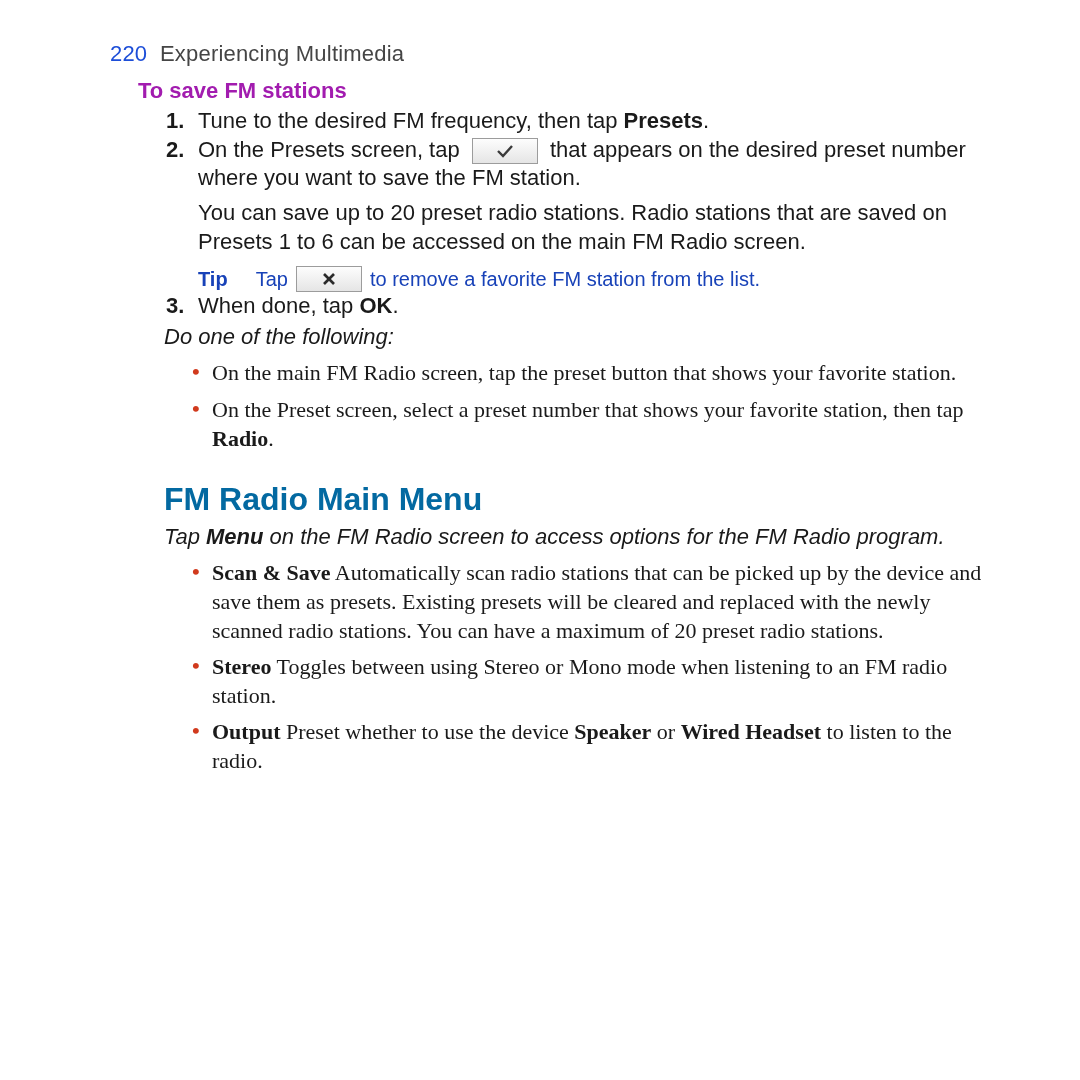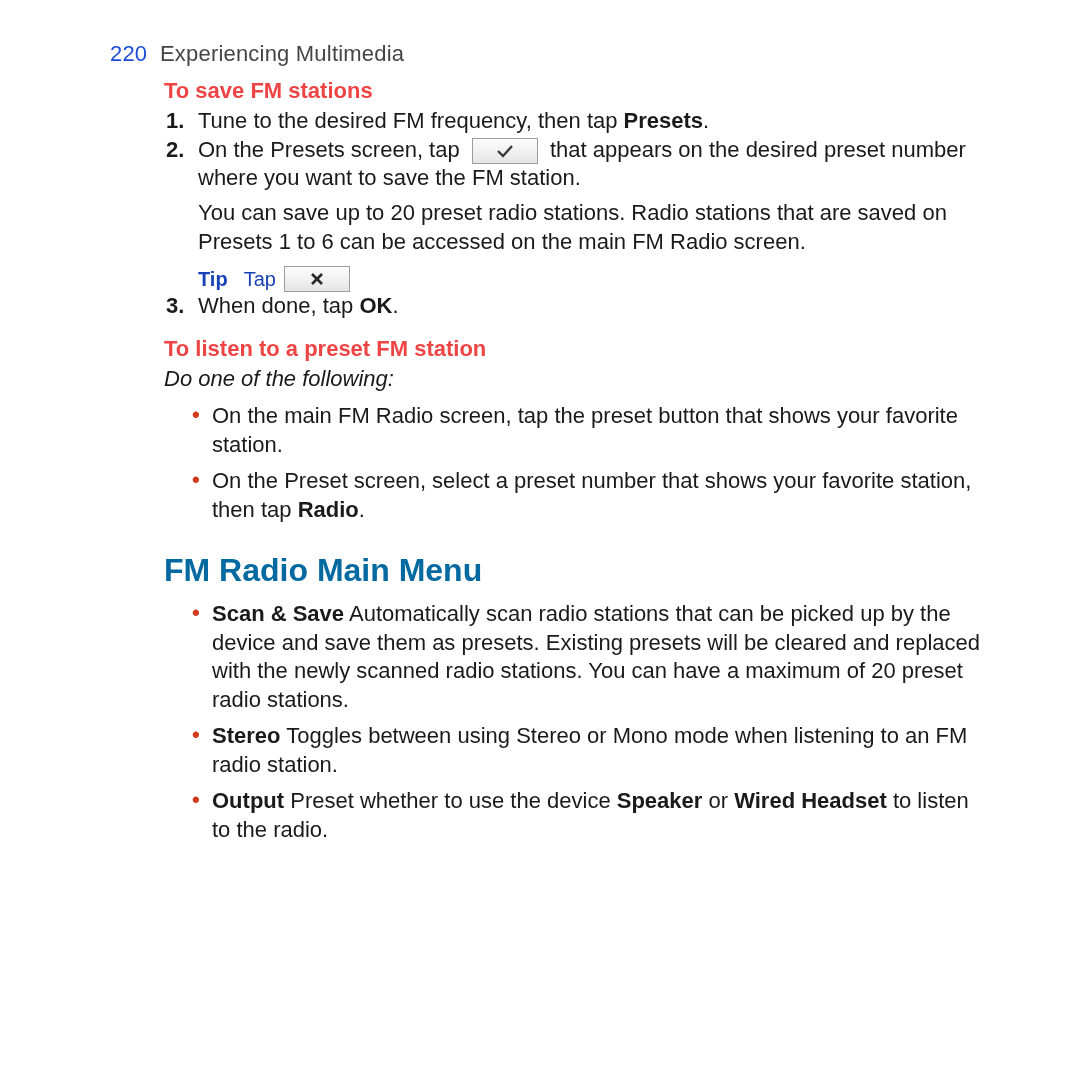--- a/index.html
+++ b/index.html
@@ -17,24 +17,24 @@
     padding: 40px 90px 40px 110px;
   }
   .page-header {
     font-size: 22px;
     color: #454545;
     letter-spacing: 0.2px;
     margin-bottom: 8px;
   }
   .page-num { color: #1d4ed8; }
   .sub-heading {
-    color: #ef4444;
+    color: #a21caf;
     font-weight: 700;
     font-size: 22px;
-    margin-left: 54px;
+    margin-left: 28px;
     margin-top: 4px;
     margin-bottom: 2px;
   }
   ol.steps {
     margin: 0 0 0 54px;
     padding: 0 0 0 30px;
     list-style: none;
     counter-reset: step;
   }
   ol.steps > li {
@@ -52,21 +52,21 @@
     color: #1a1a1a;
   }
   .para-in-step {
     margin-top: 6px;
   }
   .tip-row {
     color: #1842b8;
     margin-top: 10px;
     display: flex;
     align-items: center;
-    gap: 16px;
+    gap: 28px;
     flex-wrap: nowrap;
     font-size: 20px;
   }
   .tip-label { font-weight: 700; }
   .tip-body { display: inline-flex; align-items: center; gap: 8px; white-space: nowrap; }
   .icon-btn {
     display: inline-flex;
     align-items: center;
     justify-content: center;
     width: 66px;
@@ -84,20 +84,21 @@
     font-style: italic;
   }
   ul.bullets {
     margin: 2px 0 0 76px;
     padding: 0 0 0 26px;
     list-style: none;
   }
   ul.bullets > li {
     position: relative;
     margin-top: 8px;
+    font-family: Liberation Serif, serif;
   }
   ul.bullets > li::before {
     content: "•";
     position: absolute;
     left: -20px;
     top: 0;
     color: #d13a1d;
     font-weight: 700;
     font-size: 22px;
     line-height: 1.2;
@@ -138,38 +139,41 @@
       <div class="tip-row">
         <span class="tip-label">Tip</span>
         <span class="tip-body">
           <span>Tap </span>
           <span class="icon-btn">
             <svg width="14" height="14" viewBox="0 0 14 14">
                 <line x1="2" y1="2" x2="12" y2="12" stroke="#2a2a2a" stroke-width="2.6"></line>
                 <line x1="12" y1="2" x2="2" y2="12" stroke="#2a2a2a" stroke-width="2.6"></line>
               </svg>
           </span>
+          <span> to remove a favorite FM station from the list.</span>
         </span>
       </div>
     </li>
     <li>
       <span>When done, tap </span><b>OK</b><span>.</span>
     </li>
   </ol>
 
-  <div class="sub-heading" style="margin-top:14px;">To listen to a preset FM station</div>
   <div class="body-text">Do one of the following:</div>
   <ul class="bullets">
     <li>On the main FM Radio screen, tap the preset button that shows your favorite station.</li>
     <li>
       <span>On the Preset screen, select a preset number that shows your favorite station, then tap </span><b>Radio</b><span>.</span>
     </li>
   </ul>
 
   <h2 class="section-heading">FM Radio Main Menu</h2>
+  <div class="body-text">
+    <span>Tap </span><b>Menu</b><span> on the FM Radio screen to access options for the FM Radio program.</span>
+  </div>
   <ul class="bullets">
     <li>
       <b>Scan &amp; Save</b><span> Automatically scan radio stations that can be picked up by the device and save them as presets. Existing presets will be cleared and replaced with the newly scanned radio stations. You can have a maximum of 20 preset radio stations.</span>
     </li>
     <li>
       <b>Stereo</b><span> Toggles between using Stereo or Mono mode when listening to an FM radio station.</span>
     </li>
     <li>
       <b>Output</b><span> Preset whether to use the device </span><b>Speaker</b><span> or </span><b>Wired Headset</b><span> to listen to the radio.</span>
     </li>

